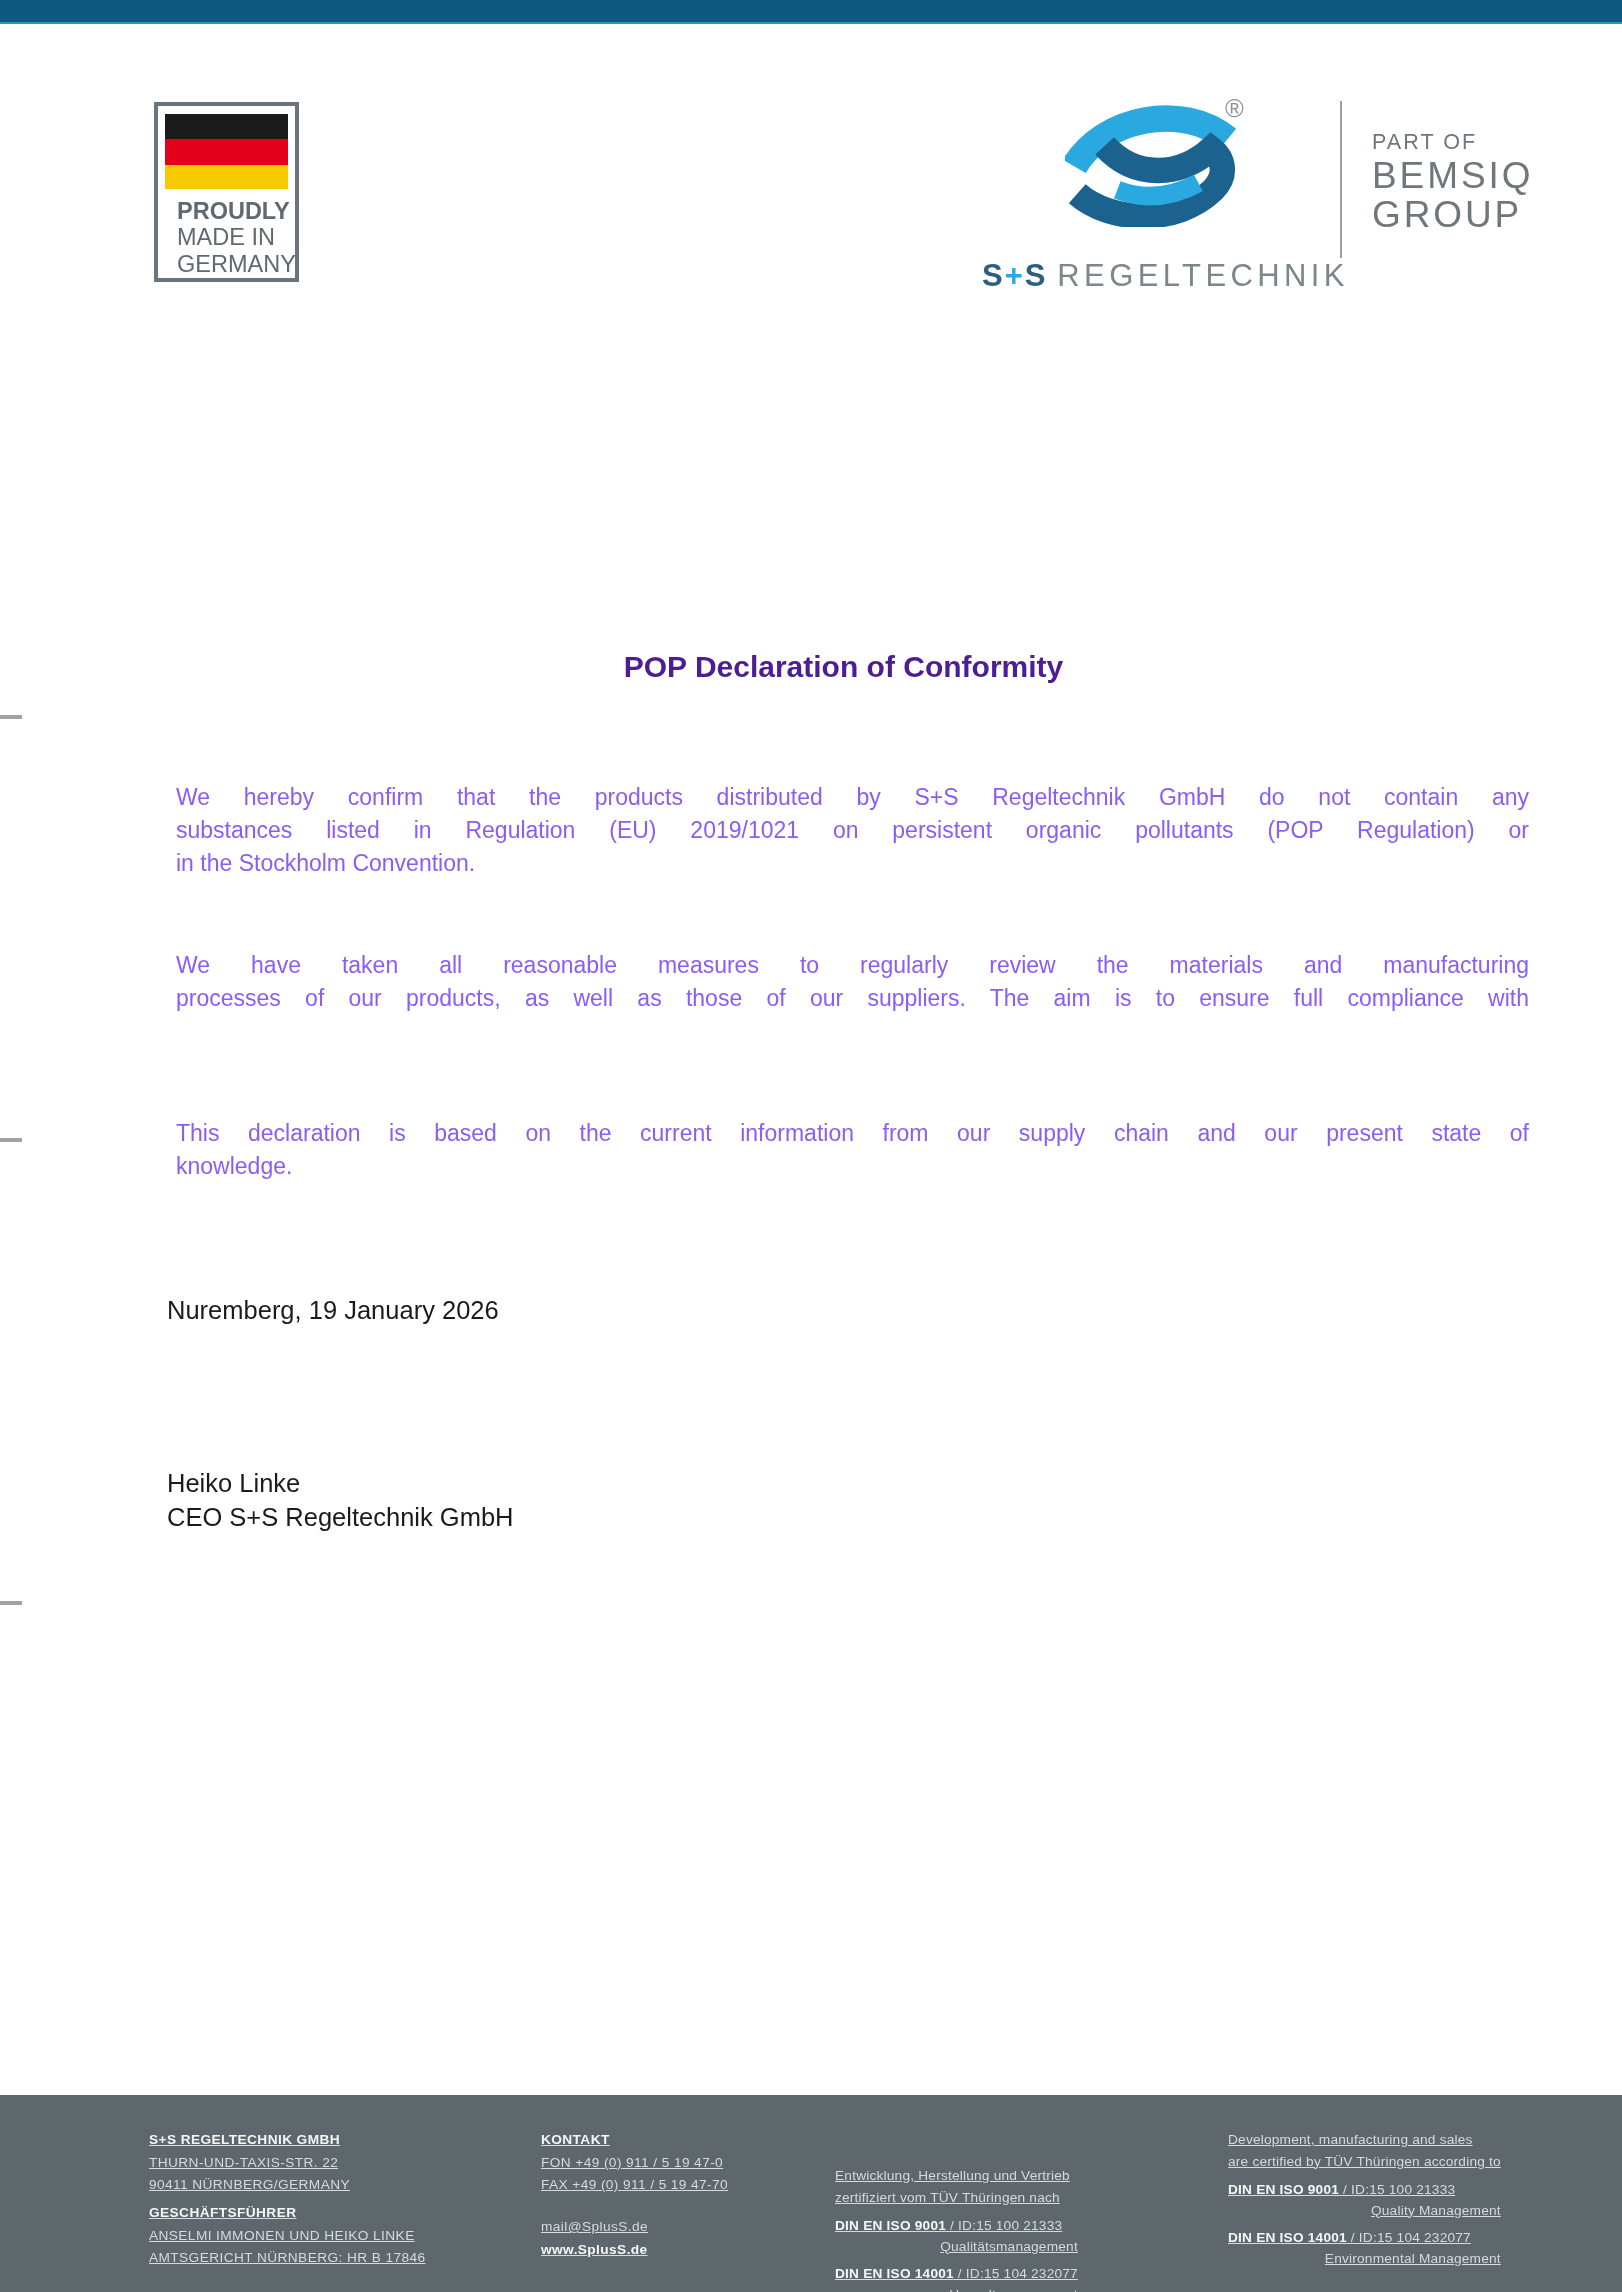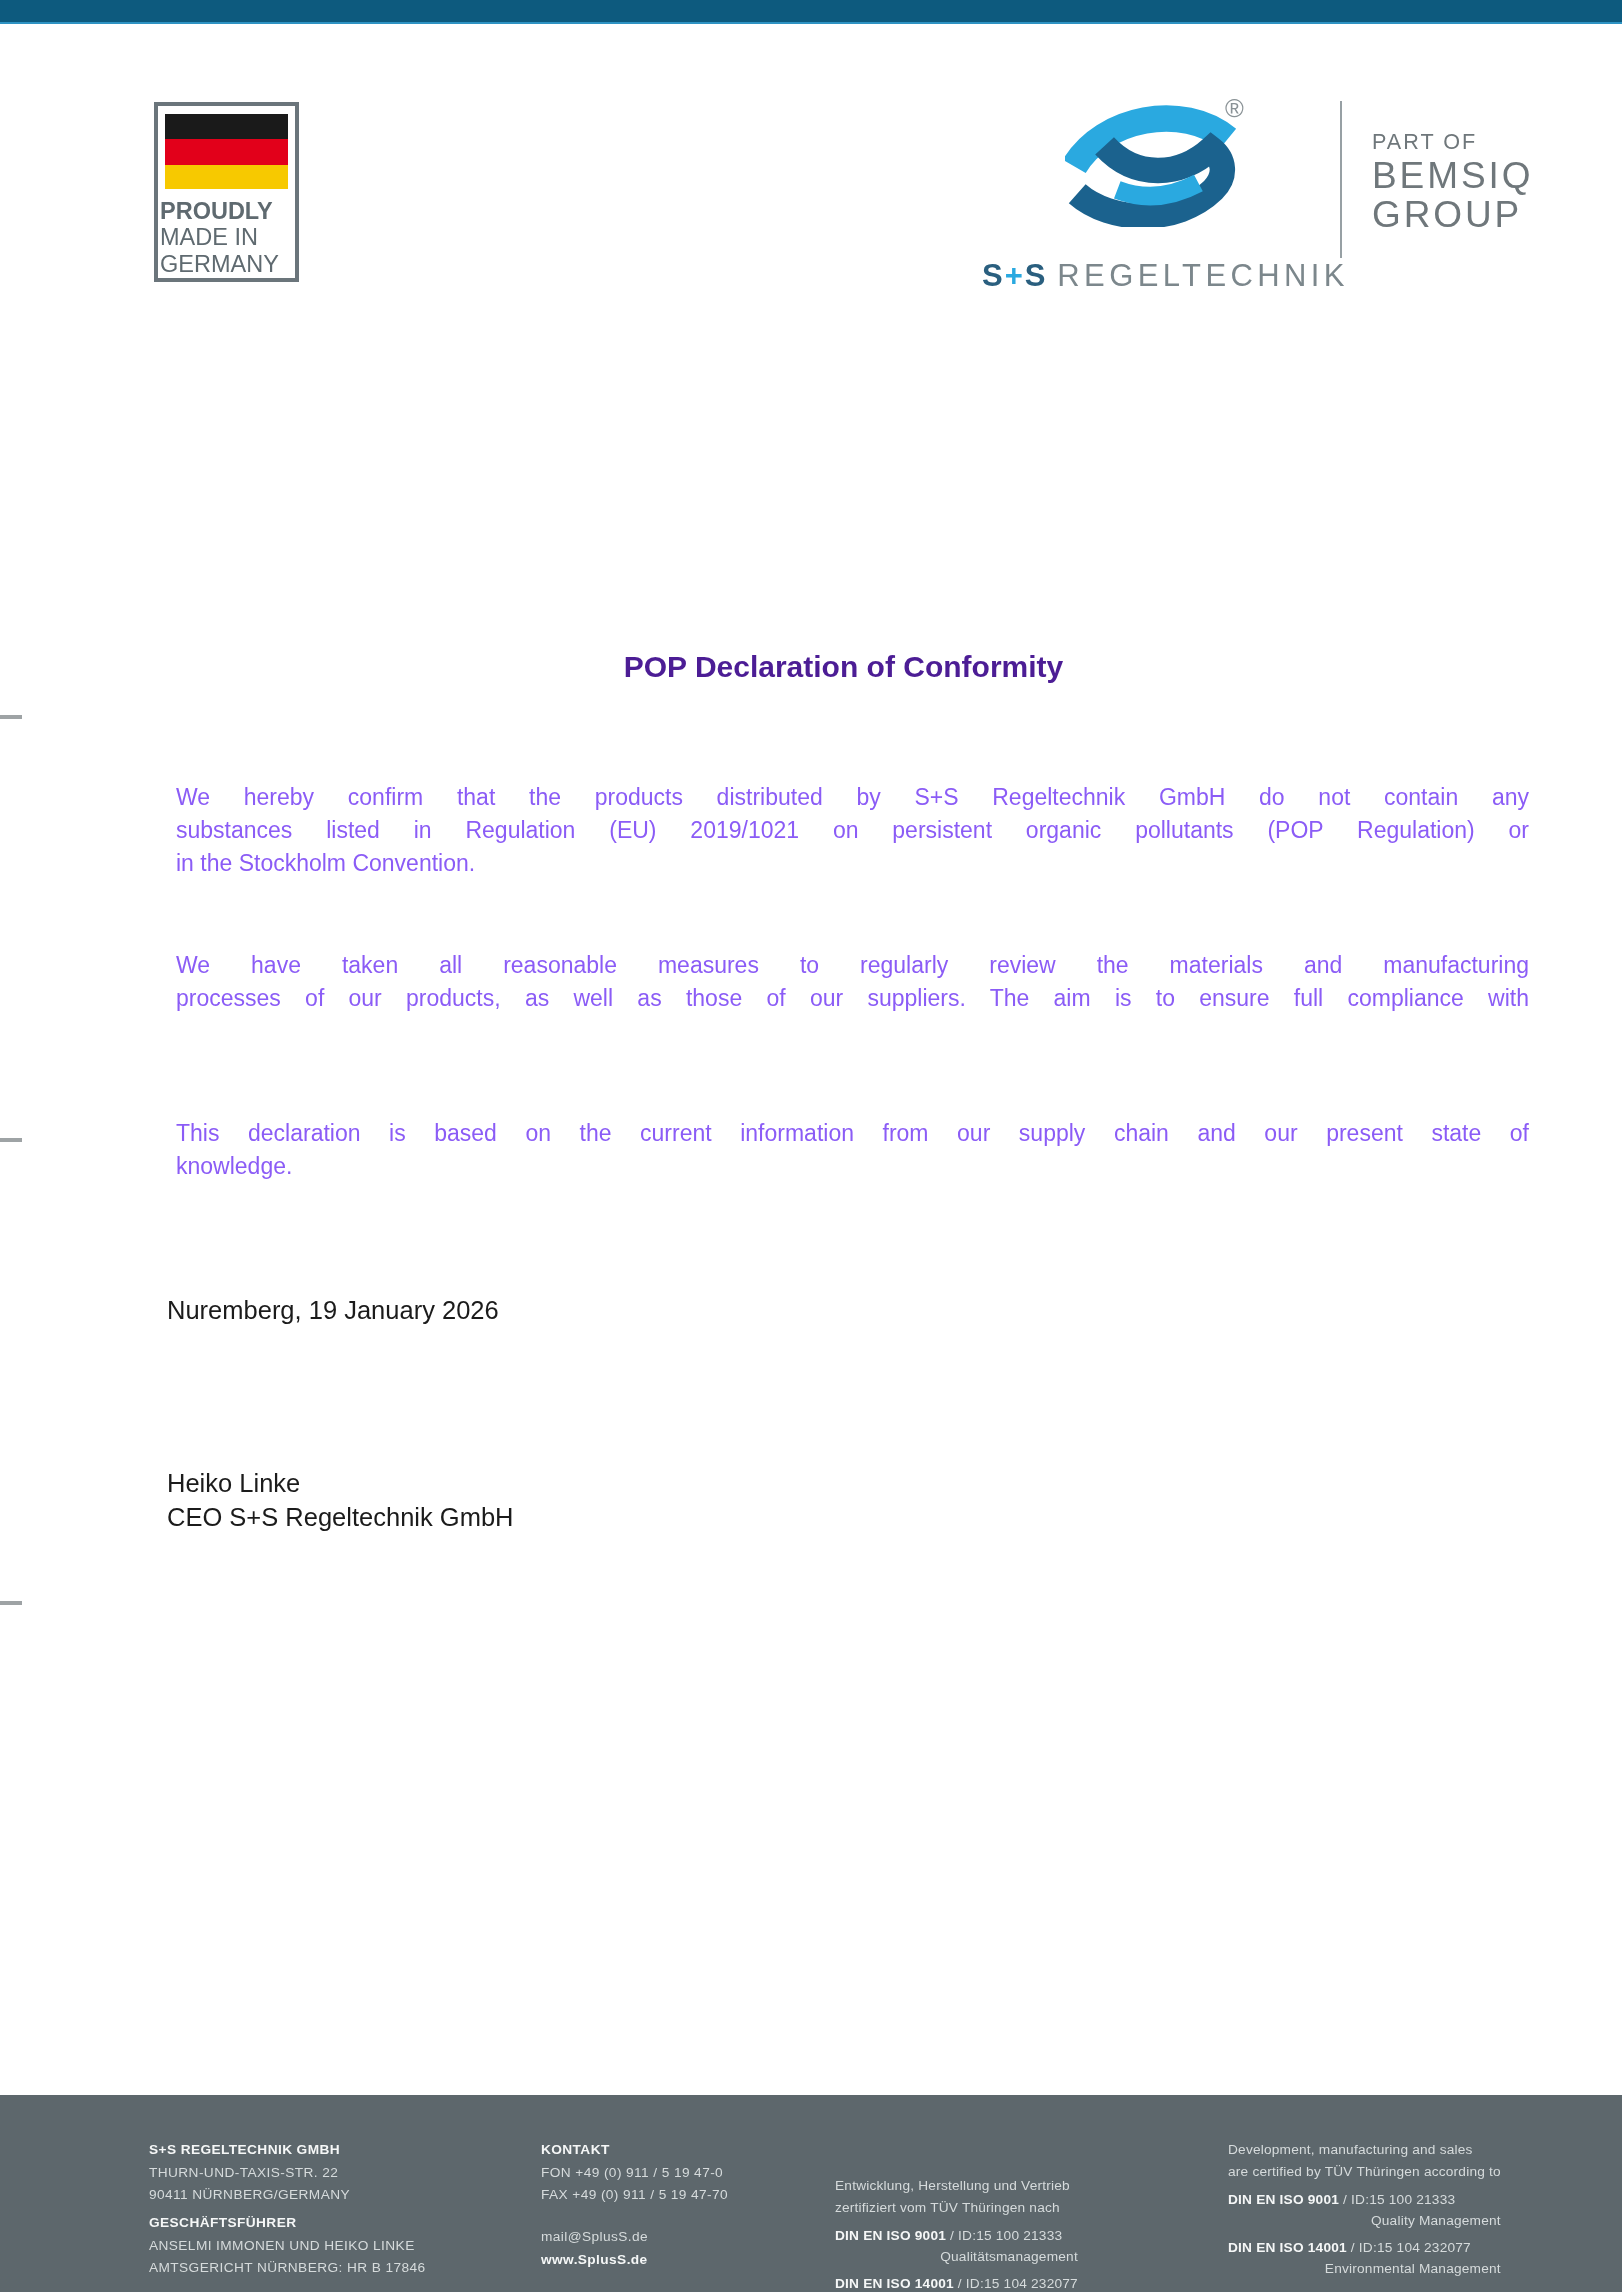--- a/index.html
+++ b/index.html
@@ -10,21 +10,21 @@
   .topbar{position:absolute;left:0;top:0;width:1622px;height:21.6px;background:#0D5A7E;}
   .topbar-accent{position:absolute;left:0;top:21.6px;width:1622px;height:2.9px;background:#2E93C3;}
 
   
   .badge{position:absolute;left:154px;top:102px;width:137px;height:172px;border:4.9px solid #6B757B;background:#fff;}
   .badge-flag{margin:7.8px auto 0 auto;width:123px;height:75px;}
   .flag-stripe{width:100%;height:25.5px;}
   .flag-black{background:#1A1A1A;}
   .flag-red{background:#E2001A;}
   .flag-gold{background:#F7C900;height:24.5px;}
-  .badge-text{margin-top:8.8px;text-align:left;padding-left:2px;color:#5F6A70;font-size:23.5px;line-height:26.5px;letter-spacing:0px;}
+  .badge-text{margin-top:8.8px;text-align:left;padding-left:19px;color:#5F6A70;font-size:23.5px;line-height:26.5px;letter-spacing:0px;}
   .badge-text .b1{font-weight:bold;}
 
   
   .logo-icon{position:absolute;left:1065px;top:98px;}
   .registered{position:absolute;left:1225px;top:94px;font-size:25.5px;color:#8A9296;}
   .wordmark{position:absolute;left:982px;top:258px;font-size:31px;white-space:nowrap;}
   .wordmark .wm-s{font-weight:bold;color:#2A5F7F;letter-spacing:2px;}
   .wordmark .wm-plus{font-weight:bold;color:#2AA9E0;letter-spacing:2px;}
   .wordmark .wm-rest{color:#7C878C;letter-spacing:4.4px;margin-left:9.8px;font-weight:400;}
   .brand-divider{position:absolute;left:1340px;top:101px;width:2px;height:157px;background:#97A0A4;}
@@ -42,21 +42,21 @@
   .dateline{position:absolute;left:167px;top:1296px;font-size:25.5px;color:#1B1B1B;}
   .signature{position:absolute;left:167px;top:1466px;font-size:25.5px;line-height:34px;color:#1B1B1B;}
 
   
   .fold-mark{position:absolute;left:0;width:21.6px;height:3.9px;background:#9EA3A5;}
   .fm1{top:715px;} .fm2{top:1138px;} .fm3{top:1601px;}
 
   
   .footer{position:absolute;left:0;top:2095px;width:1622px;height:198px;background:#5D676C;
           color:#D6DBDC;font-size:13.7px;letter-spacing:0.4px;}
-  .fcol{position:absolute;top:44px;line-height:22.5px;white-space:nowrap;}
+  .fcol{position:absolute;top:34px;line-height:22.5px;white-space:nowrap;text-decoration:underline;}
   .fc1{left:149px;} .fc2{left:541px;}
   .fc3{left:835px;letter-spacing:0.2px;margin-top:36px;} .fc4{left:1228px;letter-spacing:0.2px;}
   .fbold{font-weight:bold;color:#F5F7F7;}
   .fgap{margin-top:5.9px;}
   .fgap-big{margin-top:19.6px;}
   .cl2{line-height:21.6px;}
   .ciso{margin-top:6.9px;line-height:21.6px;}
   .clabel{line-height:19.6px;text-align:right;}
 </style>
 </head>

